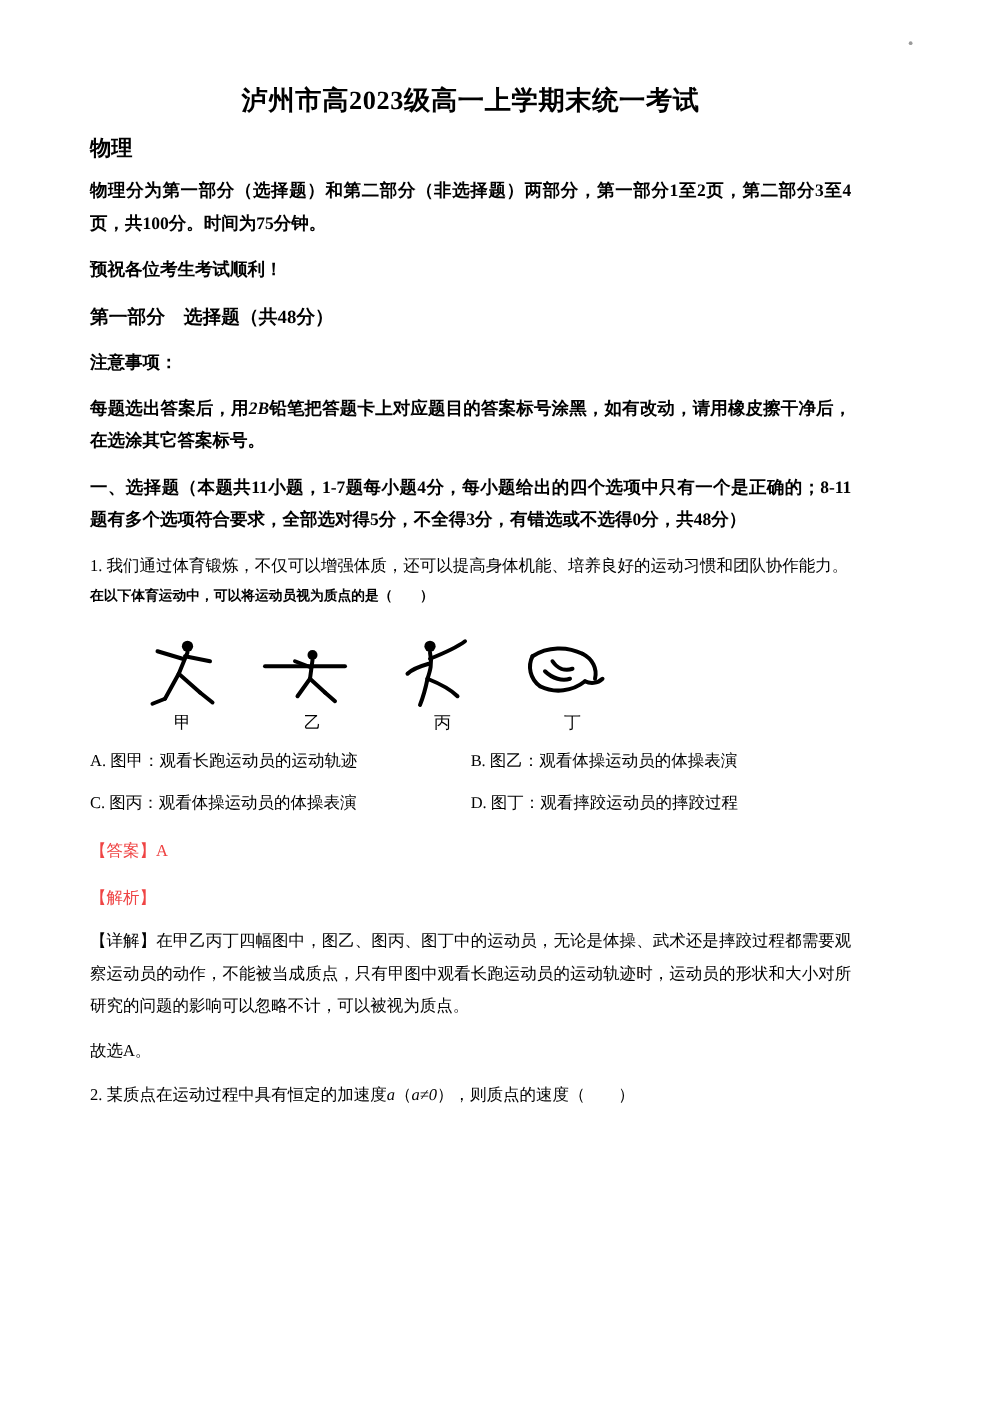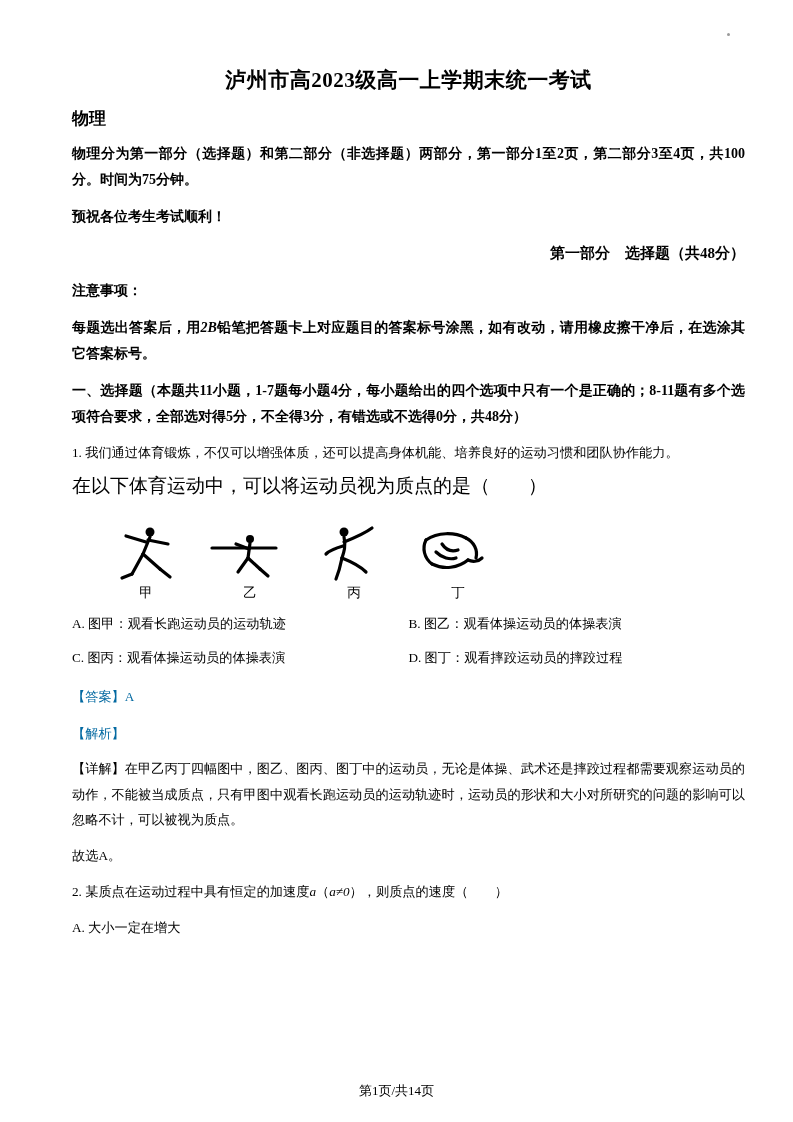--- a/index.html
+++ b/index.html
@@ -13,21 +13,21 @@
     font-family: "Liberation Serif", "DejaVu Serif", serif;
     color: #000000;
     position: relative;
     overflow: hidden;
   }
   .page {
     position: relative;
     width: 793px;
     height: 1122px;
     box-sizing: border-box;
-    padding: 36px 48px 0 72px;
+    padding: 36px 112px 0 72px;
   }
   .doc-title {
     text-align: center;
     font-size: 21px;
     font-weight: bold;
     letter-spacing: 0.5px;
     margin-top: 30px;
     margin-bottom: 0;
     line-height: 1.4;
   }
@@ -39,49 +39,49 @@
     margin-bottom: 0;
   }
   p.para {
     font-size: 14px;
     line-height: 1.85;
     margin: 11px 0 0 0;
     text-align: justify;
     font-weight: bold;
   }
   p.center {
-    text-align: right;
+    text-align: left;
     font-weight: bold;
     font-size: 15px;
     margin-top: 14px;
   }
   p.q {
     font-size: 13.2px;
     line-height: 1.95;
     margin: 10px 0 0 0;
     font-weight: normal;
     text-align: justify;
   }
   p.q2 {
-    font-size: 19px;
+    font-size: 11px;
     line-height: 1.95;
     margin: 2px 0 0 0;
-    font-weight: normal;
+    font-weight: bold;
   }
   .opts {
     display: flex;
     font-size: 13.2px;
     margin-top: 10px;
     line-height: 1.8;
   }
   .opts .col {
     width: 50%;
   }
   .blue {
-    color: #0369a1;
+    color: #ef4444;
     font-size: 13.2px;
     margin: 12px 0 0 0;
     line-height: 1.9;
   }
   .ans-line { margin-top: 14px; }
   .figs {
     display: flex;
     margin: 14px 0 0 0;
     padding-left: 22px;
   }
@@ -220,16 +220,14 @@
     <div class="col">D. 图丁：观看摔跤运动员的摔跤过程</div>
   </div>
 
   <p class="blue ans-line"><span>【答案】</span><span>A</span></p>
   <p class="blue">【解析】</p>
 
   <p class="q"><span>【详解】</span><span>在甲乙丙丁四幅图中，图乙、图丙、图丁中的运动员，无论是体操、武术还是摔跤过程都需要观察运动员的动作，不能被当成质点，只有甲图中观看长跑运动员的运动轨迹时，运动员的形状和大小对所研究的问题的影响可以忽略不计，可以被视为质点。</span></p>
   <p class="q">故选A。</p>
 
   <p class="q"><span>2.</span> <span>某质点在运动过程中具有恒定的加速度</span><span class="it">a</span><span>（</span><span class="it">a≠0</span><span>），则质点的速度（　　）</span></p>
-  <p class="q">A. 大小一定在增大</p>
-
-  <div class="footer">第1页/共14页</div>
+
 </div>
 
 </body></html>

